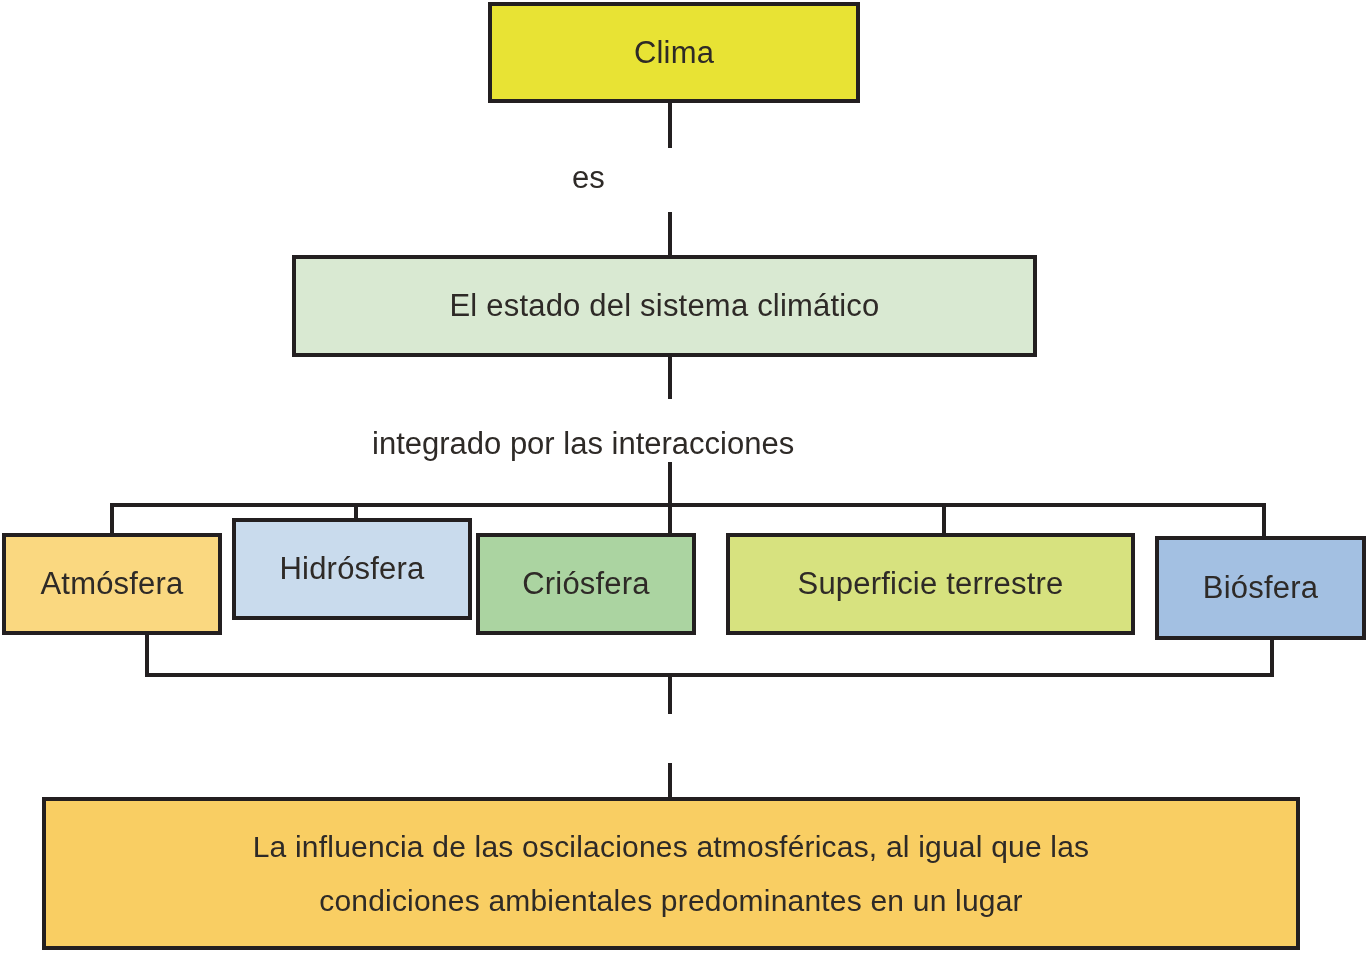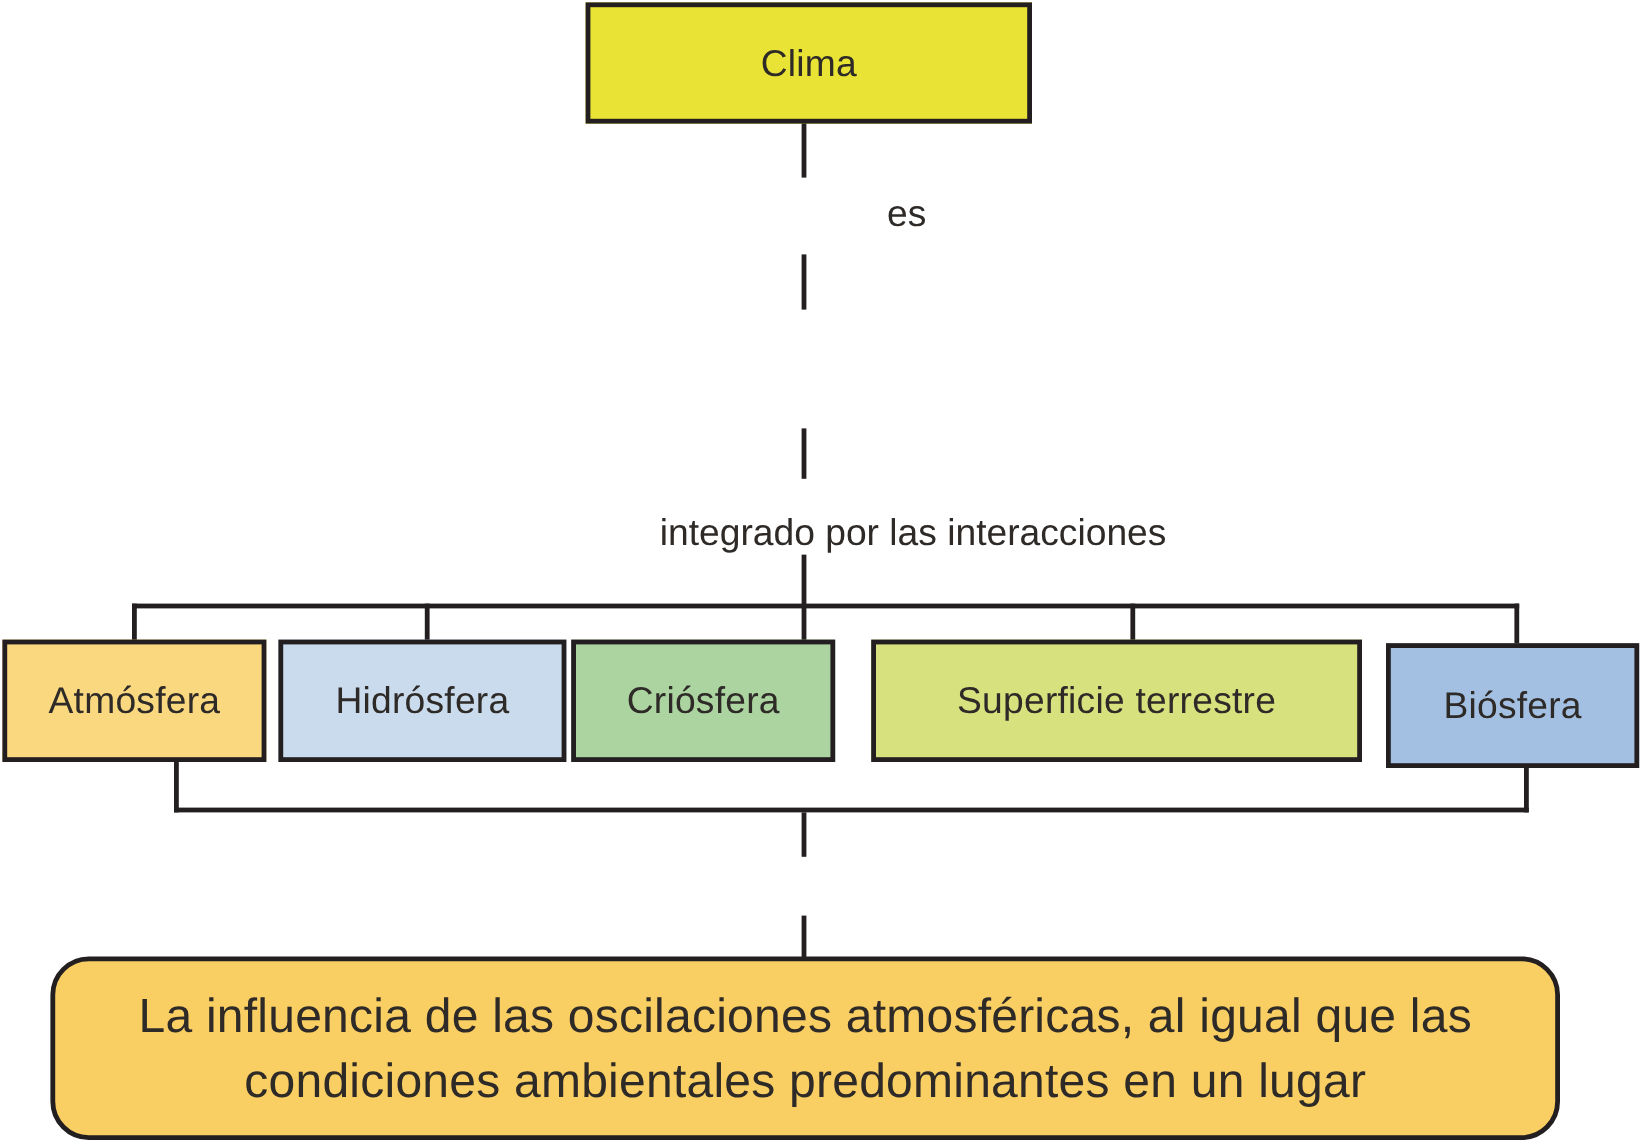--- a/index.html
+++ b/index.html
@@ -29,35 +29,35 @@
     text-align: center;
     font-size: 31px;
     letter-spacing: 0.2px;
     color: var(--ink);
   }
   .edge { position: absolute; background: var(--line); }
   .edge.v { width: 4px; }
   .edge.h { height: 4px; }
   .edge-label {
     position: absolute;
-    text-align: right;
+    text-align: left;
     font-size: 31px;
     color: var(--ink);
     background: var(--bg);
   }
   .node-clima        { left: 488px; top: 2px;   width: 372px;  height: 101px; }
   .node-estado       { left: 292px; top: 255px; width: 745px;  height: 102px; }
   .node-atmosfera    { left: 2px;   top: 533px; width: 220px;  height: 102px; }
-  .node-hidrosfera   { left: 232px; top: 533px; width: 240px;  height: 102px; }
+  .node-hidrosfera   { left: 232px; top: 518px; width: 240px;  height: 102px; }
   .node-criosfera    { left: 476px; top: 533px; width: 220px;  height: 102px; }
   .node-superficie   { left: 726px; top: 533px; width: 409px;  height: 102px; }
   .node-biosfera     { left: 1155px;top: 536px; width: 211px;  height: 104px; }
   .node-influencia   {
     left: 42px; top: 797px; width: 1258px; height: 153px;
-    flex-direction: column; font-size: 40px; line-height: 54px; border-radius: 32px;
+    flex-direction: column; font-size: 30px; line-height: 54px;
   }
   .label-es          { left: 572px; top: 160px; width: 200px; }
   .label-integrado   { left: 372px; top: 426px; width: 600px; }
   .label-quedefinen  { left: 472px; top: 719px; width: 400px; }
 </style>
 </head>
 <body>
 
 <div class="canvas">
 
@@ -80,20 +80,23 @@
     <span>es</span>
   </div>
   <div class="edge-label label-integrado">
     <span>integrado por las interacciones</span>
   </div>
 
   <div class="node node-clima" style="background-color: rgb(232, 227, 52);">
     <span>Clima</span>
   </div>
 
+  <div class="node node-estado" style="background-color: rgb(217, 233, 210);">
+    <span>El estado del sistema climático</span>
+  </div>
 
   <div class="node node-atmosfera" style="background-color: rgb(250, 216, 128);">
     <span>Atmósfera</span>
   </div>
 
   <div class="node node-hidrosfera" style="background-color: rgb(201, 219, 237);">
     <span>Hidrósfera</span>
   </div>
 
   <div class="node node-criosfera" style="background-color: rgb(171, 212, 161);">

